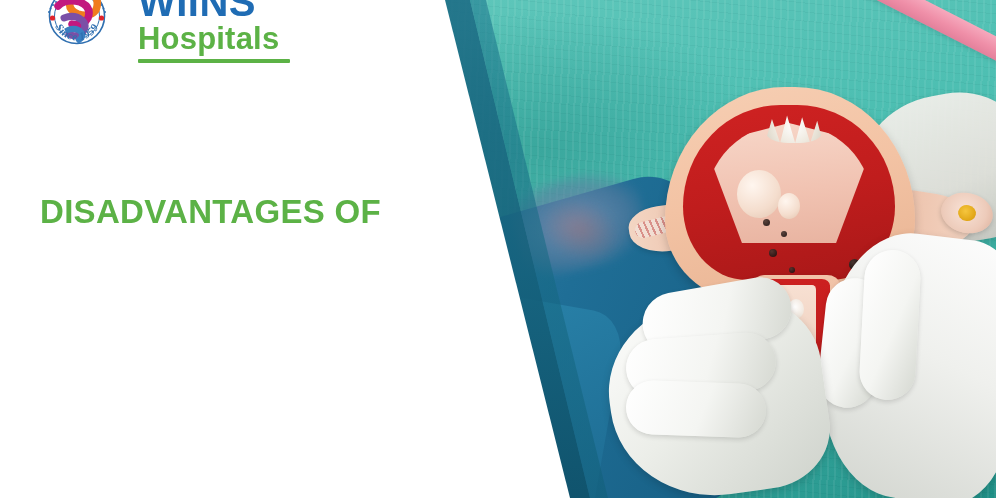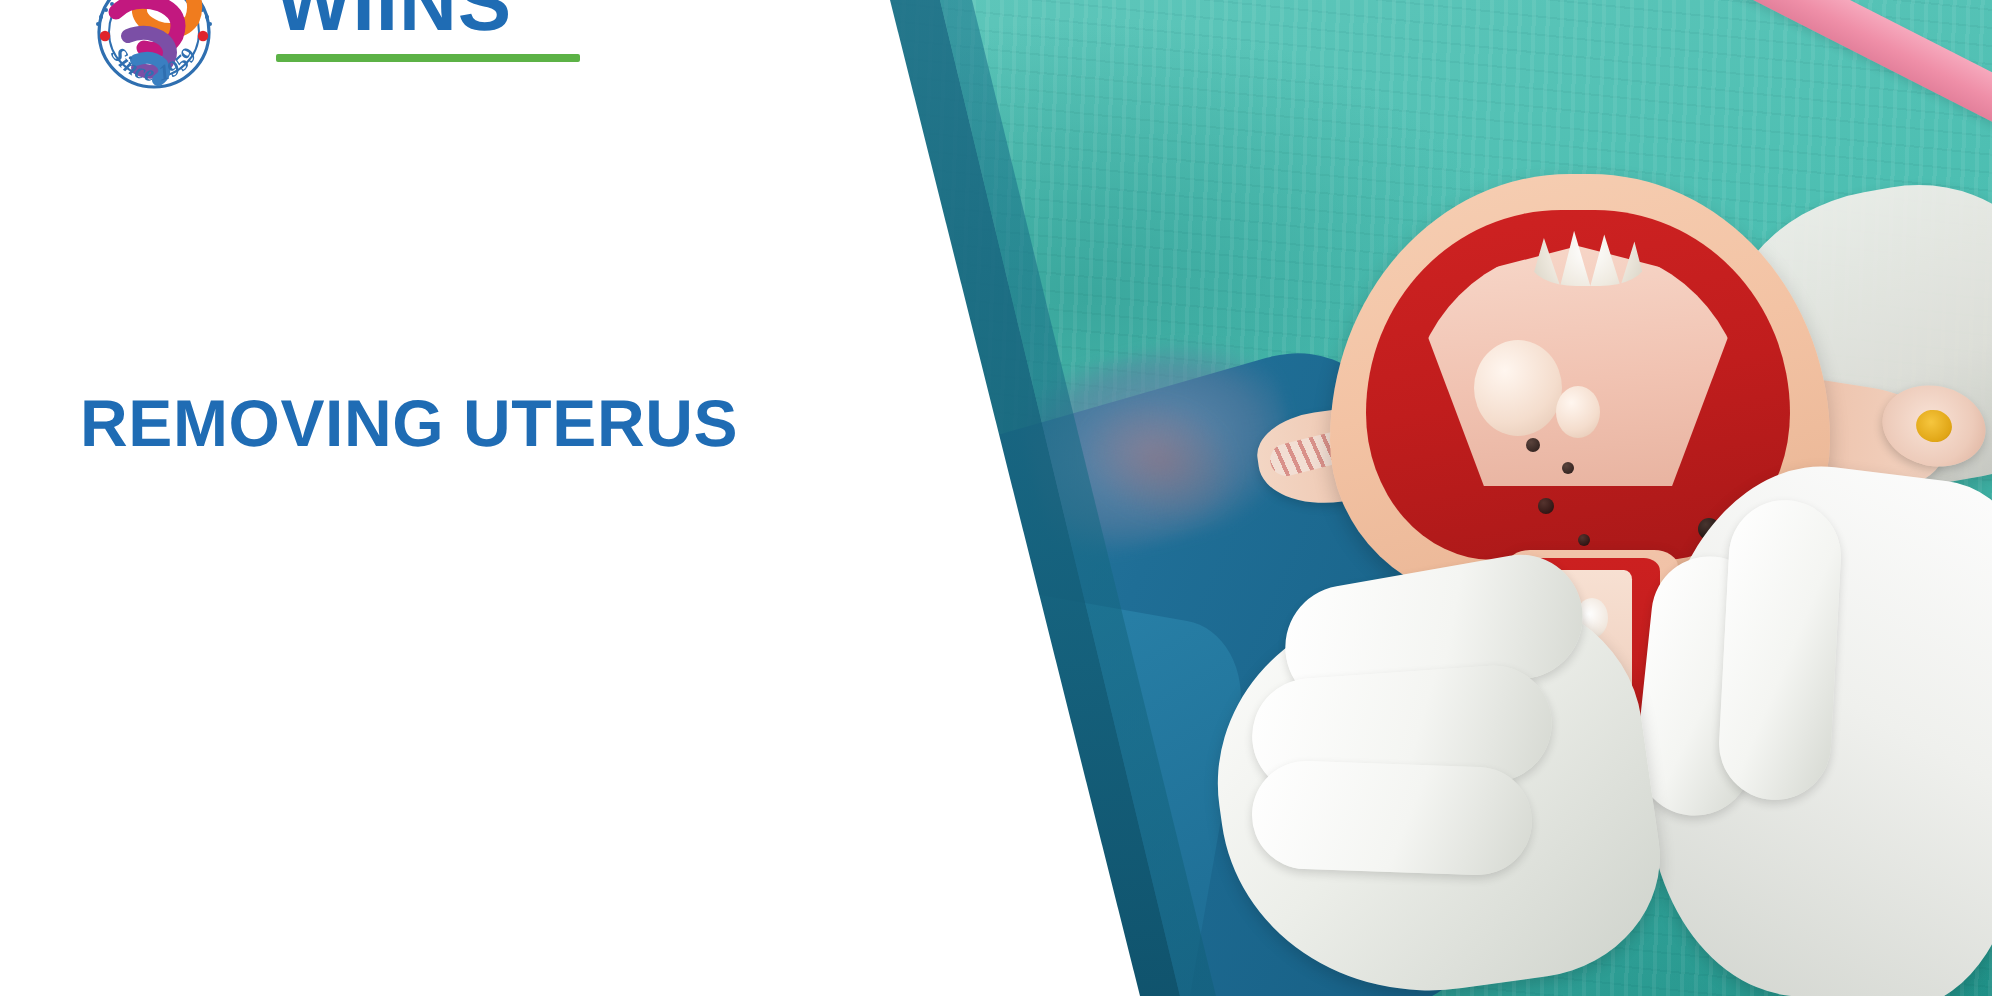--- a/index.html
+++ b/index.html
@@ -560,21 +560,22 @@
         <path d="M42 32 Q52 28 60 34 Q66 40 60 47 Q54 52 47 48" fill="none" stroke="#7b4fa6" stroke-width="7" stroke-linecap="round"></path>
         <path d="M46 44 Q54 41 59 46 Q62 51 57 54" fill="none" stroke="#3a7fc1" stroke-width="6" stroke-linecap="round"></path>
         <path id="arcSince" d="M33 40 A24 24 0 0 0 77 40" fill="none"></path>
         <text font-family="Liberation Serif, serif" font-size="11" font-style="italic" font-weight="700" fill="#2f6fb0" letter-spacing="0.4">
           <textPath href="#arcSince" startOffset="50%" text-anchor="middle">Since 1959</textPath>
         </text>
       </svg>
     </div>
     <div class="logo-type">
       <span class="brand-main">WIINS</span>
+      <span class="brand-sub">Hospitals</span>
       <span class="brand-rule"></span>
     </div>
   </div>
 
   <div class="headline">
-    <span class="ln blue">REMOVING UTERUS</span>
+    <span class="ln green">DISADVANTAGES OF</span>
   </div>
 
 </div>
 
 </body></html>

